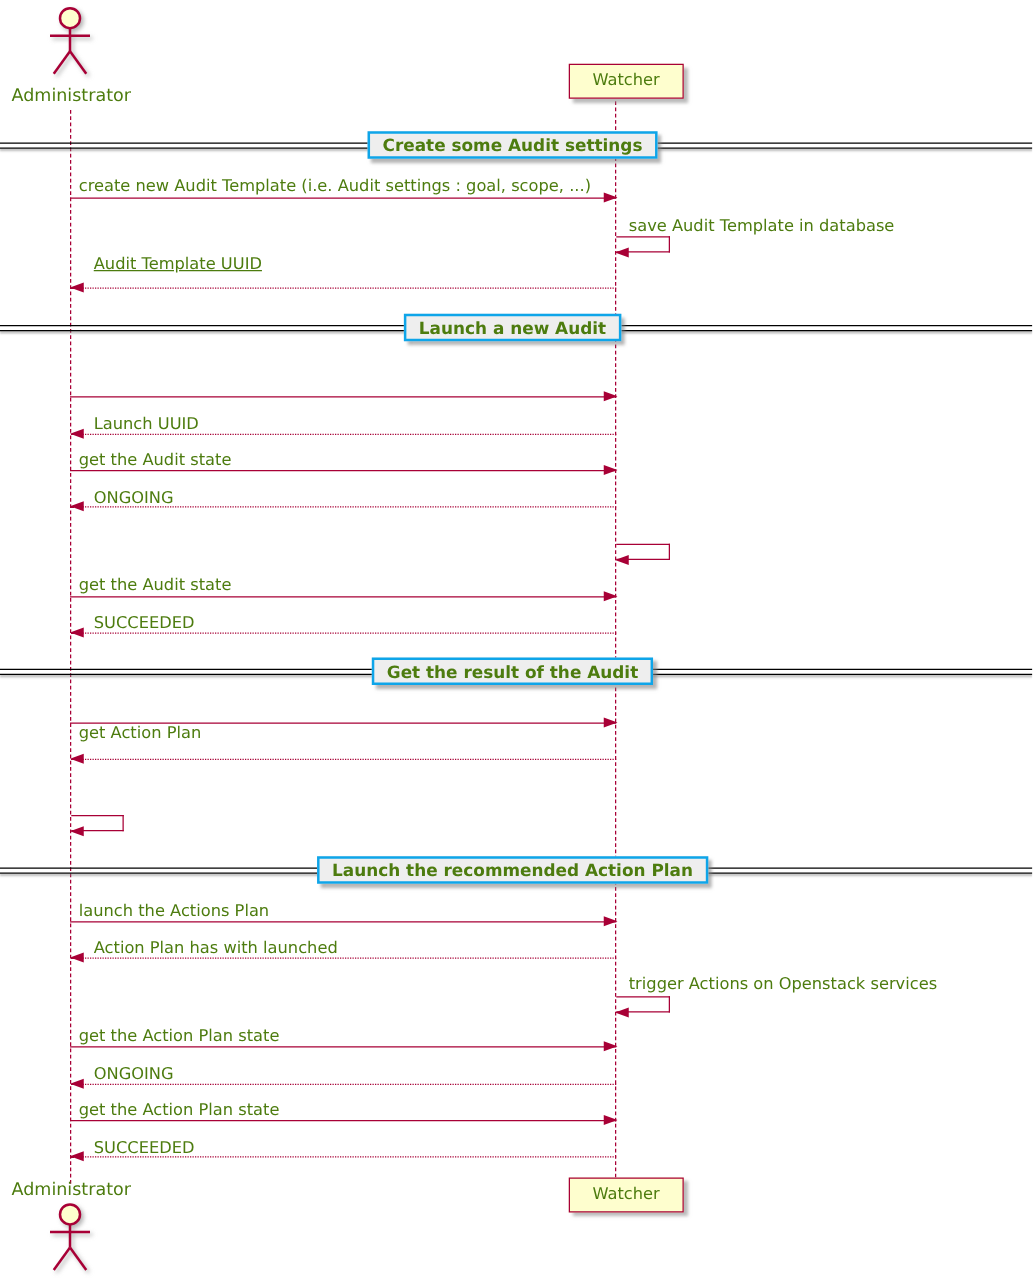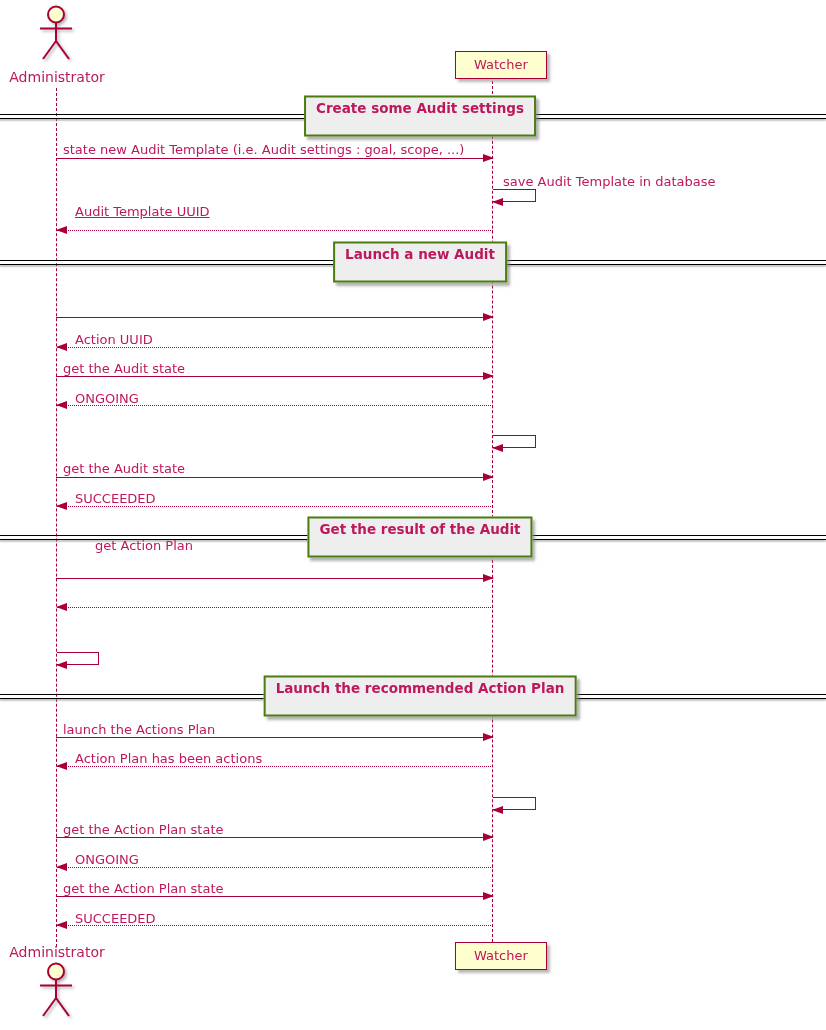--- a/index.html
+++ b/index.html
@@ -1,21 +1,21 @@
 <!DOCTYPE html>
 <html><head>
 <meta charset="utf-8">
 <style>
   html,body{margin:0;padding:0;background:#ffffff;}
   .stage{
     position:relative;
     width:826px;height:1030px;
     background:#ffffff;
     font-family:"DejaVu Sans","Liberation Sans",sans-serif;
-    color:#be185d;
+    color:#4d7c0f;
     overflow:hidden;
   }
   
   .lifeline{
     position:absolute;width:0;
     border-left:1px dashed #A80036;
   }
   
   .actor-figure{position:absolute;filter:drop-shadow(2px 2px 1.5px rgba(140,140,140,.65));}
   .actor-label{
@@ -34,25 +34,25 @@
   }
   
   .divider{position:absolute;left:0;width:826px;height:0;}
   .divider-lines{
     position:absolute;left:0;right:0;top:-2.5px;height:5px;
     border-top:1.4px solid #000;border-bottom:1.4px solid #000;
     box-sizing:border-box;
     box-shadow:0 2px 1.5px rgba(130,130,130,.45);
   }
   .divider-box{
-    position:absolute;left:420px;top:0;
+    position:absolute;left:410px;top:0;
     transform:translate(-50%,-50%);
     background:#EEEEEE;
-    border:2px solid #4d7c0f;
-    padding:2px 10px 19px;
+    border:2px solid #0ea5e9;
+    padding:2px 10px 0;
     font-size:13.5px;font-weight:bold;
     white-space:nowrap;
     box-shadow:3px 3px 2.5px rgba(130,130,130,.6);
   }
   
   .msg-label{
     position:absolute;
     font-size:13px;line-height:15px;
     white-space:pre;
   }
@@ -95,21 +95,21 @@
   </svg>
   <div class="actor-label" style="left:57px;top:69px;">Administrator</div>
 
   <div class="participant" style="left:455px;top:51px;">Watcher</div>
 
   <div class="divider" style="top:116px;">
     <div class="divider-lines"></div>
     <div class="divider-box">Create some Audit settings</div>
   </div>
 
-  <div class="msg-label" style="left:63px;top:142px;">state new Audit Template (i.e. Audit settings : goal, scope, ...)</div>
+  <div class="msg-label" style="left:63px;top:142px;">create new Audit Template (i.e. Audit settings : goal, scope, ...)</div>
   <div class="arrow" style="left:56px;top:158px;width:437px;">
       <i class="head-r"></i>
     </div>
 
   <div class="msg-label" style="left:503px;top:174px;">save Audit Template in database</div>
   <div class="loop" style="left:493px;top:189px;width:42px;">
       <i class="head-l"></i>
     </div>
 
   <div class="msg-label" style="left:75px;top:204px;text-decoration:underline;">Audit Template UUID</div>
@@ -119,21 +119,21 @@
 
   <div class="divider" style="top:262px;">
     <div class="divider-lines"></div>
     <div class="divider-box">Launch a new Audit</div>
   </div>
 
   <div class="arrow" style="left:56px;top:317px;width:437px;">
       <i class="head-r"></i>
     </div>
 
-  <div class="msg-label" style="left:75px;top:332px;">Action UUID</div>
+  <div class="msg-label" style="left:75px;top:332px;">Launch UUID</div>
   <div class="arrow dotted" style="left:57px;top:347px;width:436px;">
       <i class="head-l"></i>
     </div>
 
   <div class="msg-label" style="left:63px;top:361px;">get the Audit state</div>
   <div class="arrow" style="left:56px;top:376px;width:437px;">
       <i class="head-r"></i>
     </div>
 
   <div class="msg-label" style="left:75px;top:391px;">ONGOING</div>
@@ -153,21 +153,21 @@
   <div class="msg-label" style="left:75px;top:491px;">SUCCEEDED</div>
   <div class="arrow dotted" style="left:57px;top:506px;width:436px;">
       <i class="head-l"></i>
     </div>
 
   <div class="divider" style="top:537px;">
     <div class="divider-lines"></div>
     <div class="divider-box">Get the result of the Audit</div>
   </div>
 
-  <div class="msg-label" style="left:63px;top:538px;margin-left:32px;">get Action Plan</div>
+  <div class="msg-label" style="left:63px;top:579px;">get Action Plan</div>
   <div class="arrow" style="left:56px;top:578px;width:437px;">
       <i class="head-r"></i>
     </div>
 
   <div class="arrow dotted" style="left:57px;top:607px;width:436px;">
       <i class="head-l"></i>
     </div>
 
   <div class="loop" style="left:57px;top:652px;width:41px;">
       <i class="head-l"></i>
@@ -176,25 +176,26 @@
   <div class="divider" style="top:696px;">
     <div class="divider-lines"></div>
     <div class="divider-box">Launch the recommended Action Plan</div>
   </div>
 
   <div class="msg-label" style="left:63px;top:722px;">launch the Actions Plan</div>
   <div class="arrow" style="left:56px;top:737px;width:437px;">
       <i class="head-r"></i>
     </div>
 
-  <div class="msg-label" style="left:75px;top:751px;">Action Plan has been actions</div>
+  <div class="msg-label" style="left:75px;top:751px;">Action Plan has with launched</div>
   <div class="arrow dotted" style="left:57px;top:766px;width:436px;">
       <i class="head-l"></i>
     </div>
 
+  <div class="msg-label" style="left:503px;top:780px;">trigger Actions on Openstack services</div>
   <div class="loop" style="left:493px;top:797px;width:42px;">
       <i class="head-l"></i>
     </div>
 
   <div class="msg-label" style="left:63px;top:822px;">get the Action Plan state</div>
   <div class="arrow" style="left:56px;top:837px;width:437px;">
       <i class="head-r"></i>
     </div>
 
   <div class="msg-label" style="left:75px;top:852px;">ONGOING</div>

